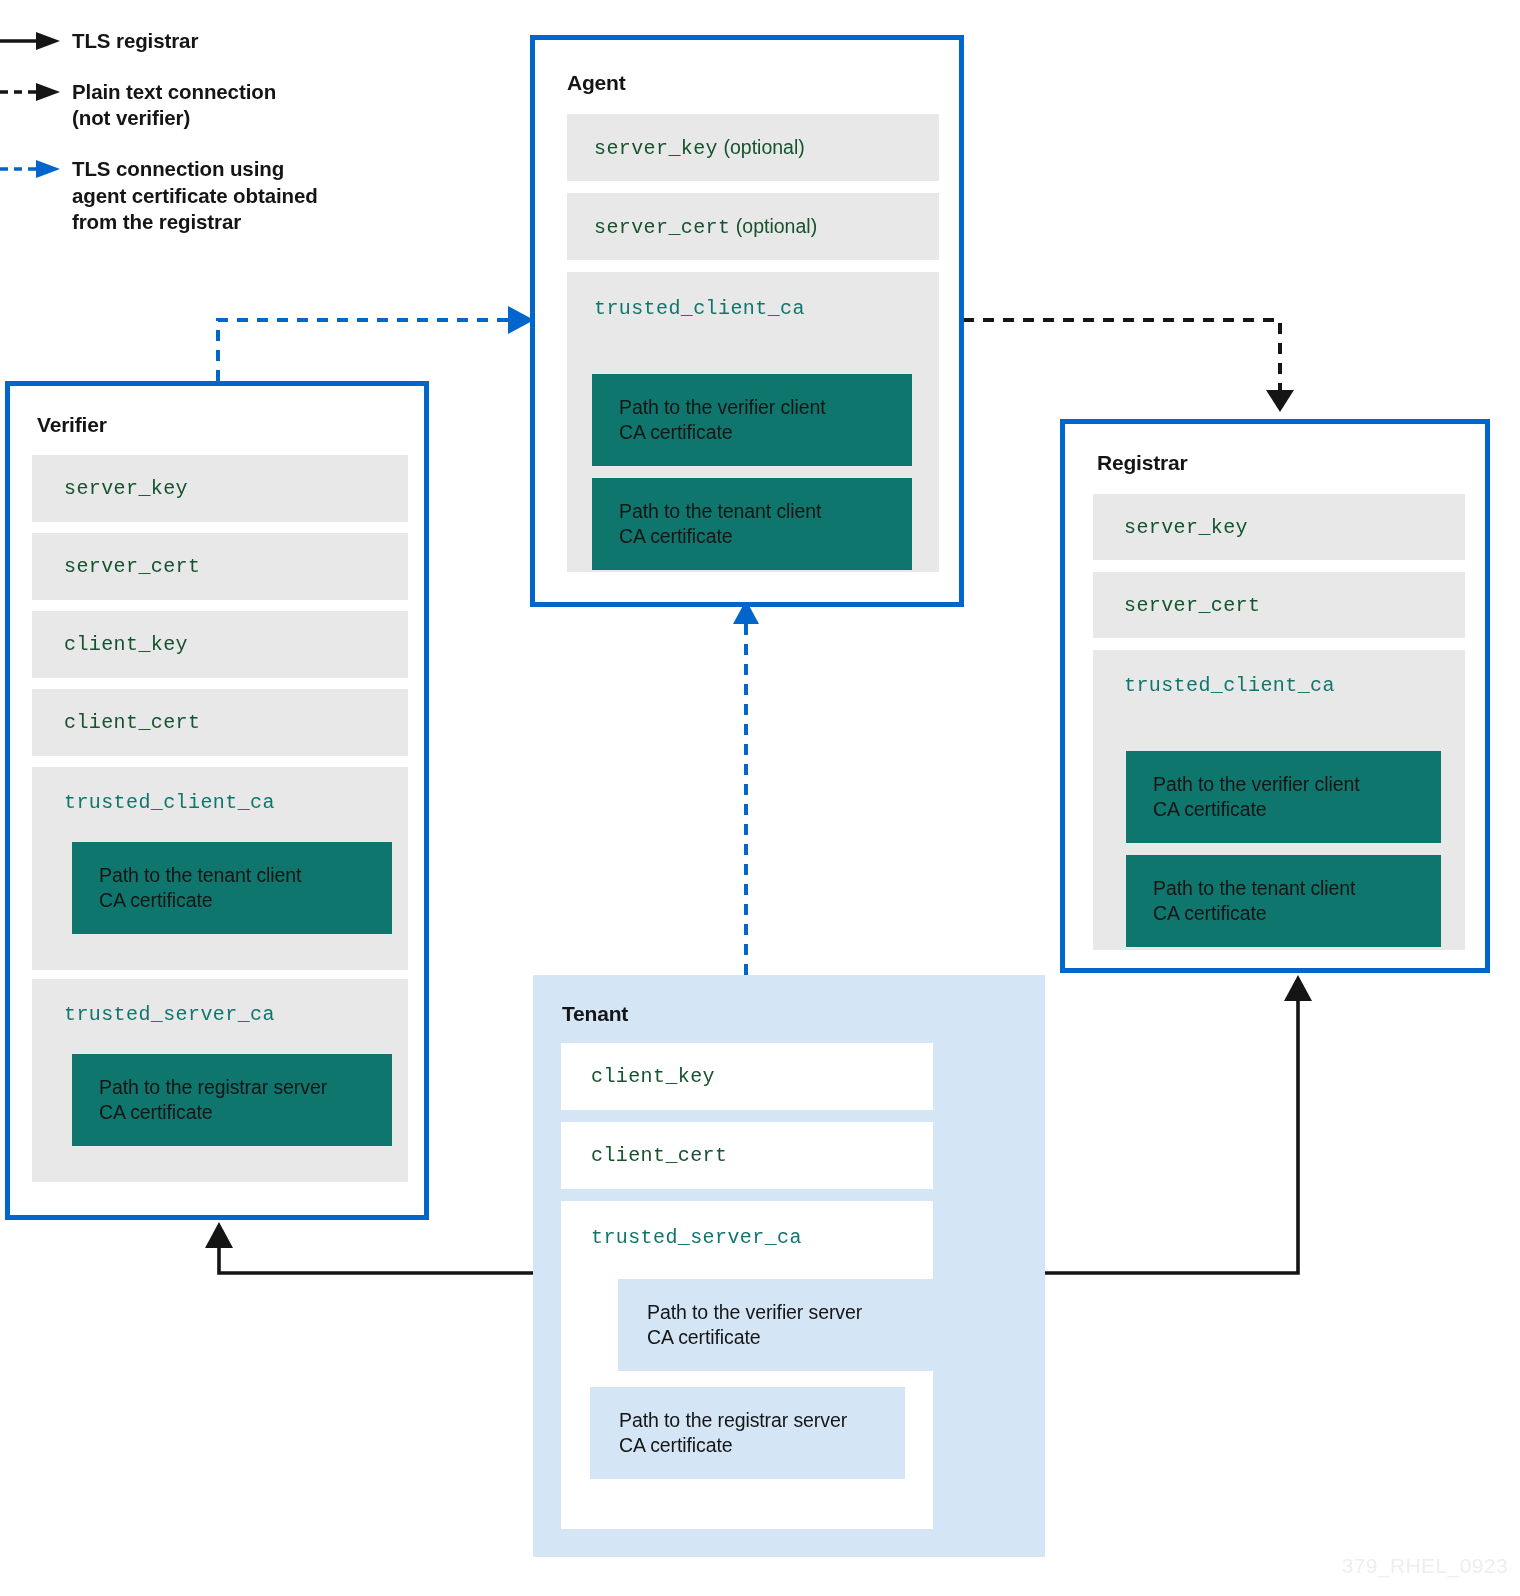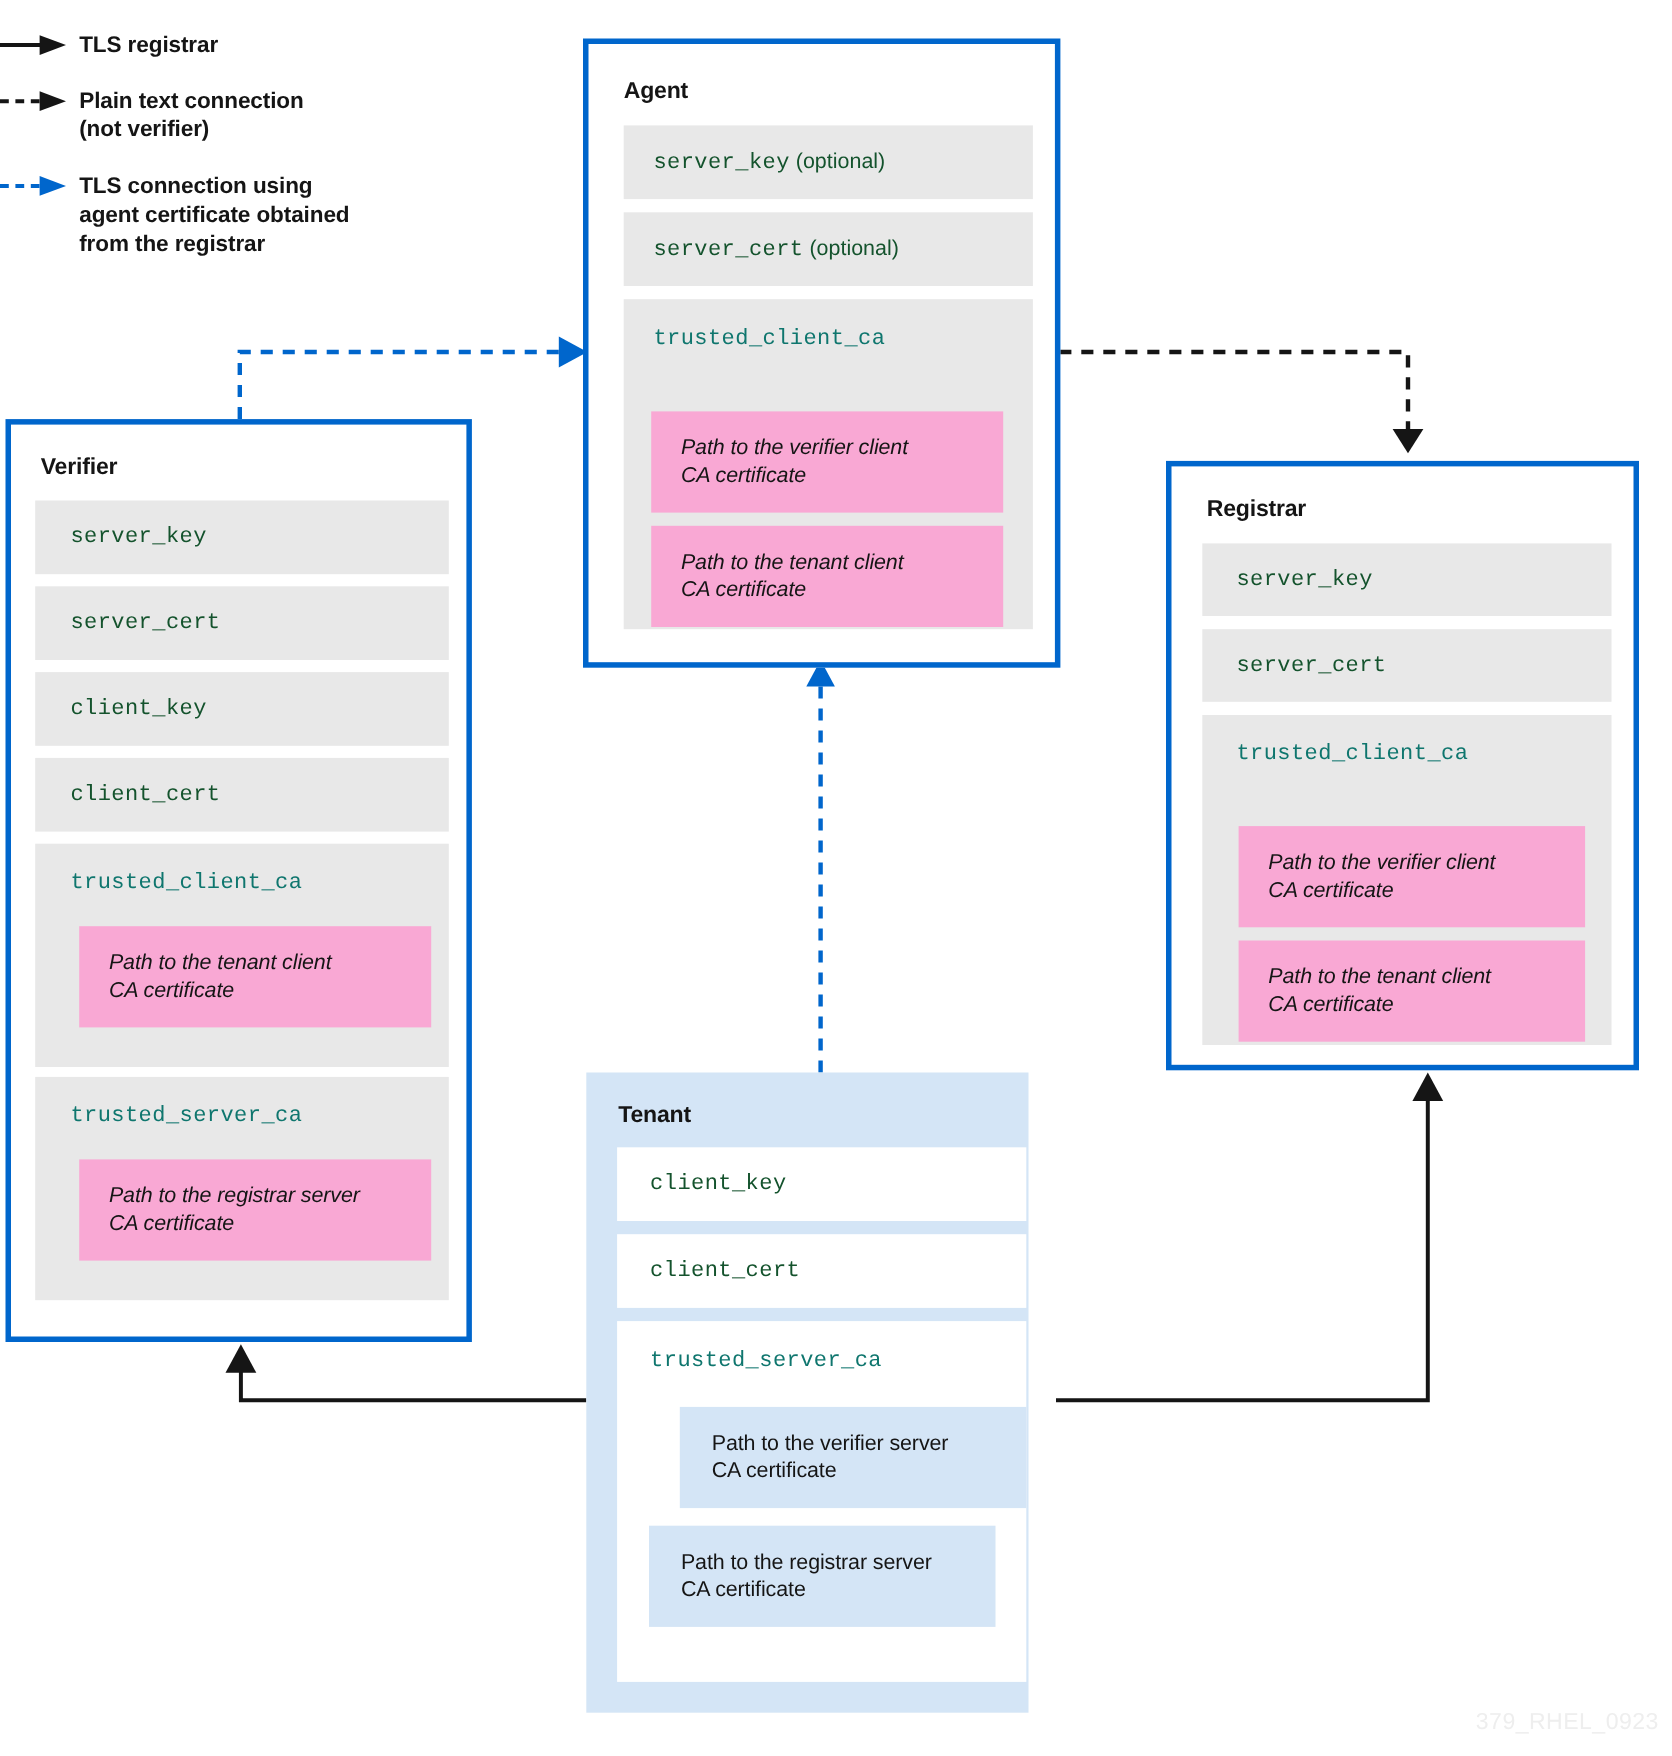--- a/index.html
+++ b/index.html
@@ -98,21 +98,21 @@
     font-size: 20px;
     color: #0f766e;
     letter-spacing: 0.4px;
     white-space: pre;
   }
   .sub {
     box-sizing: border-box;
     display: flex;
     align-items: center;
   }
-  .sub-white { background: #f9a8d4; font-style: italic; }
+  .sub-white { background: #0f766e; }
   .sub-blue { background: #d4e5f6; }
   .sub-text {
     font-size: 19.5px;
     line-height: 1.28;
     color: #151515;
     white-space: pre-line;
     letter-spacing: -0.1px;
   }
 
   
@@ -285,21 +285,21 @@
 CA certificate</span>
       </div>
 
       <div class="sub sub-white" style="position:absolute; left:33px; top:205px; width:315px; height:92px;">
         <span class="sub-text" style="padding-left:27px;">Path to the tenant client
 CA certificate</span>
       </div>
     </div>
   </div>
 
-  <div class="node node-fill" style="left:533px; top:975px; width:402px; height:582px;">
+  <div class="node node-fill" style="left:533px; top:975px; width:512px; height:582px;">
     <div class="node-title" style="position:absolute; left:29px; top:27px;">Tenant</div>
 
     <div class="row row-white" style="position:absolute; left:28px; top:68px; width:372px; height:67px;">
       <span class="row-label" style="padding-left:30px;">client_key</span>
     </div>
 
     <div class="row row-white" style="position:absolute; left:28px; top:147px; width:372px; height:67px;">
       <span class="row-label" style="padding-left:30px;">client_cert</span>
     </div>
 

